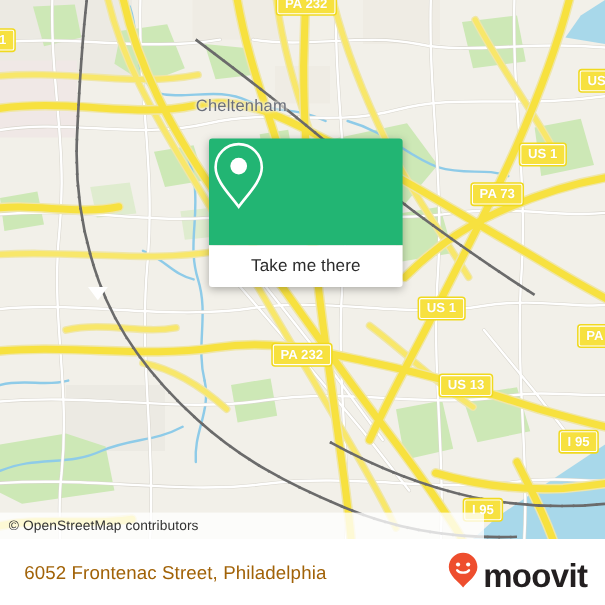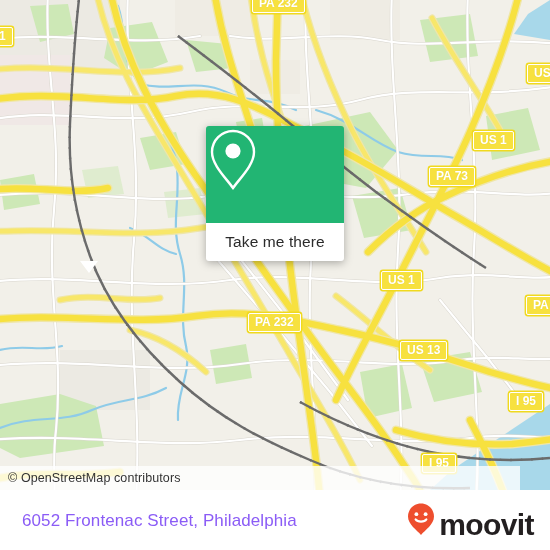--- a/index.html
+++ b/index.html
@@ -10,21 +10,21 @@
   }
   #app{position:relative;width:550px;height:550px;overflow:hidden;background:#fff;}
 
   
   #map{position:absolute;left:0;top:0;width:550px;height:490px;overflow:hidden;
        background:#f2f0e9;}
   #map svg{position:absolute;left:0;top:0;}
 
   
   #attrib{
-    position:absolute;left:0;top:466px;width:520px;height:24px;
+    position:absolute;left:0;top:466px;width:440px;height:24px;
     background:rgba(255,255,255,0.78);
     display:flex;align-items:center;
     box-sizing:border-box;padding-left:8px;
     font-size:12.5px;color:#333;letter-spacing:.1px;
   }
 
   
   .shield{
     position:absolute;
     background:#f7e13f;
@@ -44,21 +44,21 @@
     position:absolute;
     font-size:15px;
     color:#6a6f7a;
     letter-spacing:.2px;
     white-space:nowrap;
     text-shadow:0 0 3px #f2f0e9,0 0 3px #f2f0e9,0 0 3px #f2f0e9;
   }
 
   
   #popup{
-    position:absolute;left:206px;top:126px;width:138px;
+    position:absolute;left:190px;top:126px;width:176px;
     filter:drop-shadow(0 2px 4px rgba(0,0,0,.30));
   }
   #popup-top{
     background:#22b573;height:97px;border-radius:3px 3px 0 0;
     display:flex;align-items:center;justify-content:center;
   }
   #popup-bottom{
     background:#ffffff;height:38px;border-radius:0 0 3px 3px;
     display:flex;align-items:center;justify-content:center;
     position:relative;
@@ -73,21 +73,21 @@
   }
 
   
   #bottombar{
     position:absolute;left:0;top:490px;width:550px;height:60px;
     background:#ffffff;
     display:flex;align-items:center;justify-content:space-between;
     box-sizing:border-box;padding:0 16px 0 22px;
     border-top:1px solid #ffffff;
   }
-  #address{font-size:17px;color:#8b5cf6;letter-spacing:.1px;}
+  #address{font-size:17px;color:#a16207;letter-spacing:.1px;}
   #brand{display:flex;align-items:flex-end;gap:3px;}
   #brand-word{
     font-size:30px;font-weight:bold;color:#231f20;
     letter-spacing:-.6px;line-height:30px;
   }
 </style>
 </head>
 <body>
 
 <div id="app">
@@ -245,20 +245,21 @@
       <g>
         <path class="rail" d="M80,-10 C74,40 72,80 70,124 C68,170 74,212 90,256 C108,306 140,346 180,382 C220,418 262,440 310,460 C360,482 412,490 470,488"></path>
         <path class="railticks" stroke="#ffffff" d="M80,-10 C74,40 72,80 70,124 C68,170 74,212 90,256 C108,306 140,346 180,382 C220,418 262,440 310,460 C360,482 412,490 470,488"></path>
         <path class="rail" d="M178,36 C210,60 244,86 276,112 C310,140 342,166 376,192 C414,220 448,244 486,268"></path>
         <path class="railticks" stroke="#ffffff" d="M178,36 C210,60 244,86 276,112 C310,140 342,166 376,192 C414,220 448,244 486,268"></path>
         <path class="rail" d="M300,402 C340,424 384,442 430,452 C470,460 510,462 550,458"></path>
         <path class="railticks" stroke="#ffffff" d="M300,402 C340,424 384,442 430,452 C470,460 510,462 550,458"></path>
       </g>
     </svg>
 
+    <div class="place-label" style="left:178px;top:88px;">Cheltenham</div>
 
     <div class="shield" style="left:252px;top:-6px;">PA 232</div>
     <div class="shield" style="left:-8px;top:27px;">1</div>
     <div class="shield" style="left:527px;top:64px;">US 1</div>
     <div class="shield" style="left:473px;top:131px;">US 1</div>
     <div class="shield" style="left:381px;top:167px;margin-left:48px;">PA 73</div>
     <div class="shield" style="left:381px;top:271px;">US 1</div>
     <div class="shield" style="left:526px;top:296px;">PA</div>
     <div class="shield" style="left:248px;top:313px;">PA 232</div>
     <div class="shield" style="left:400px;top:341px;text-align:center;">US 13</div>

